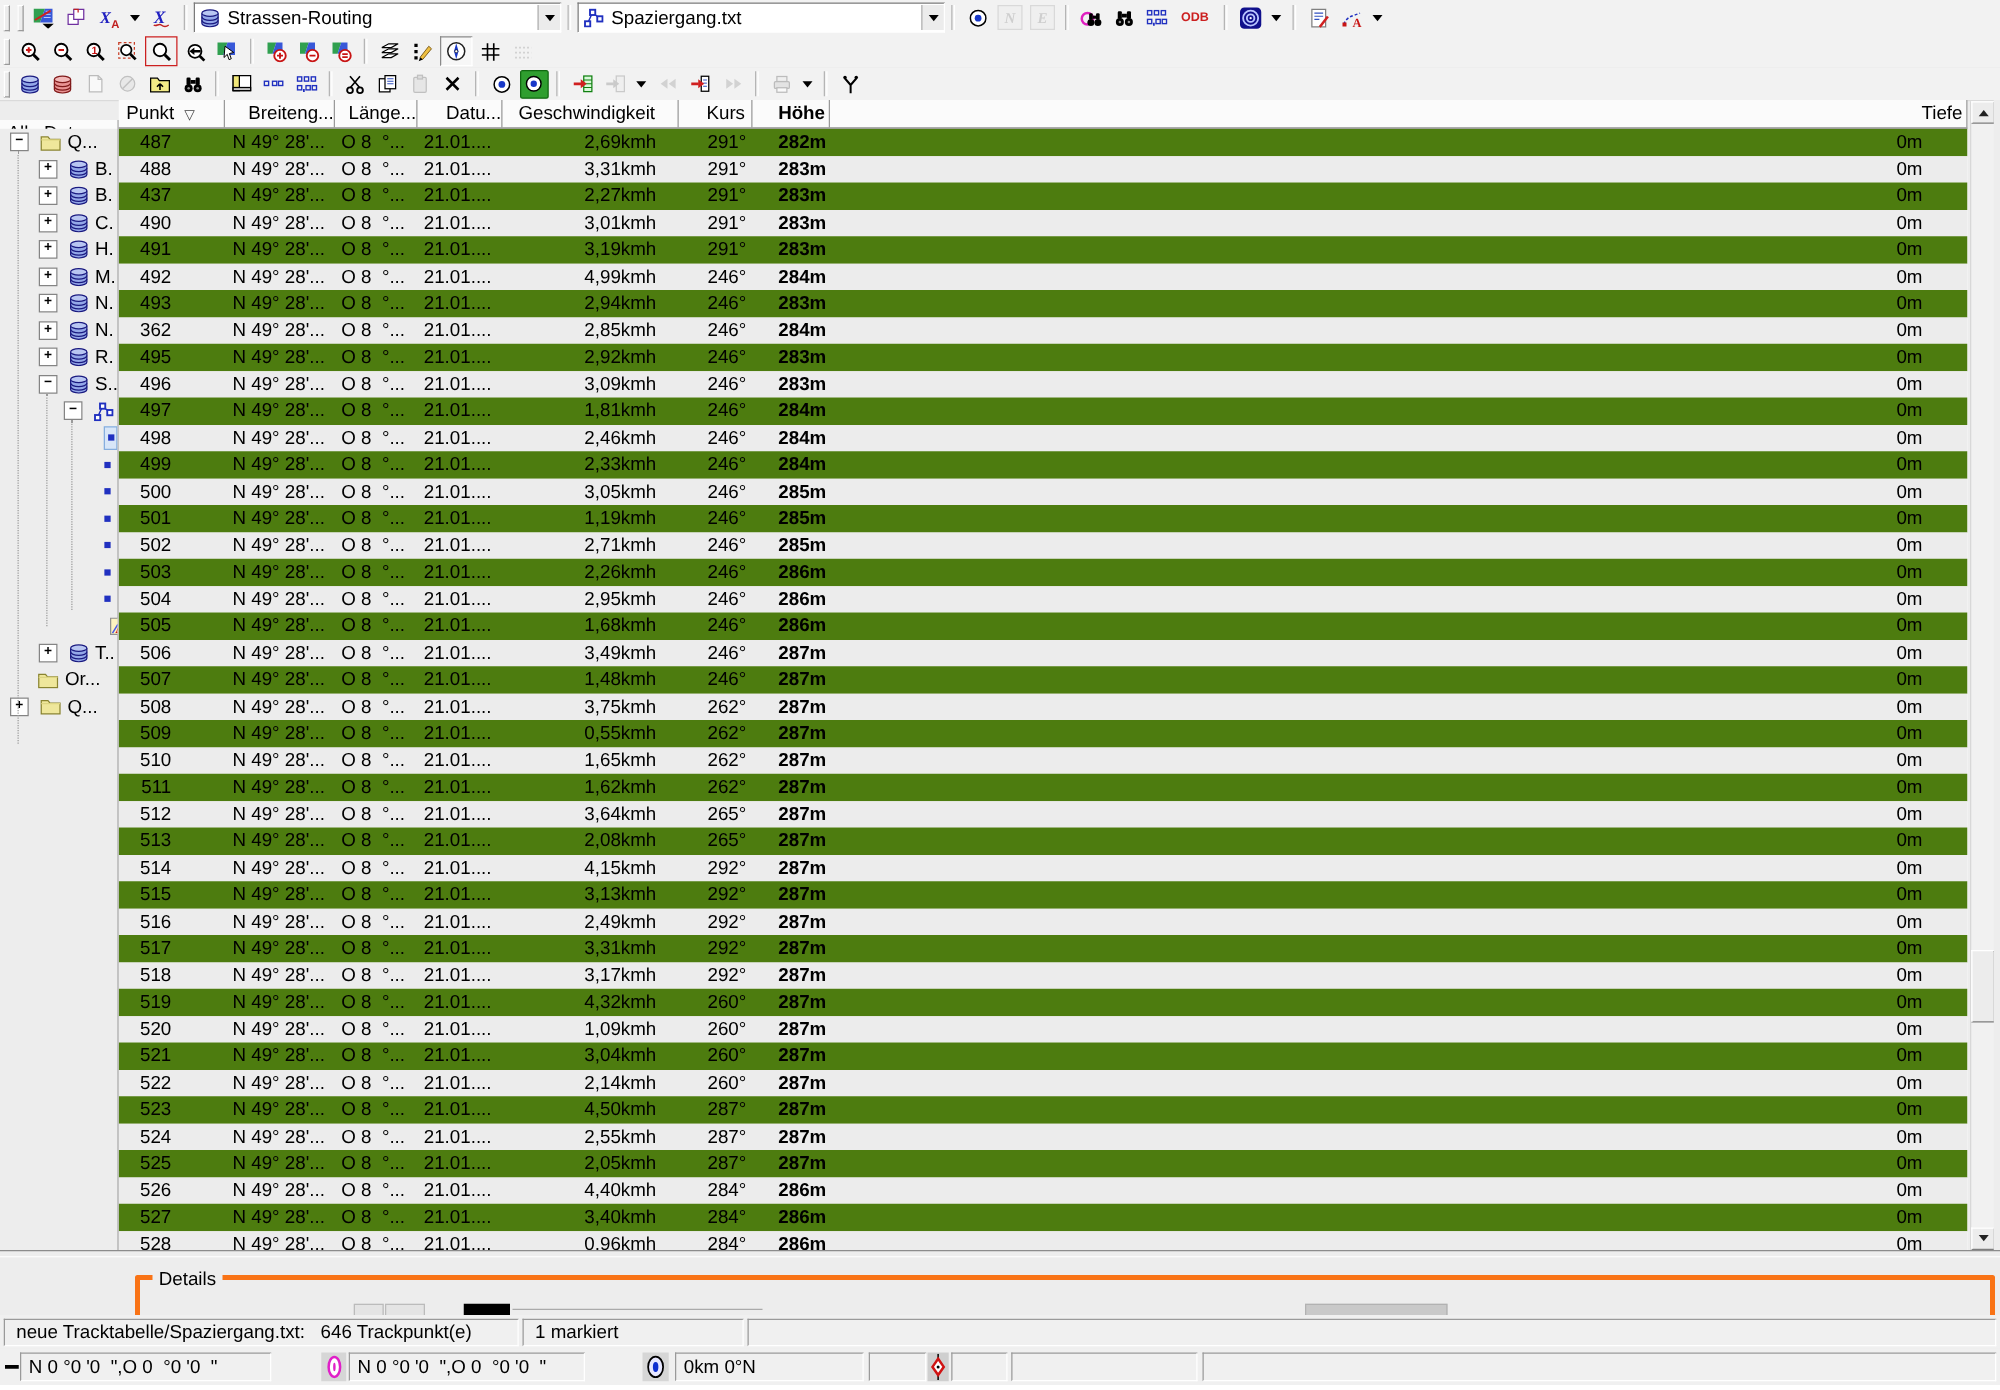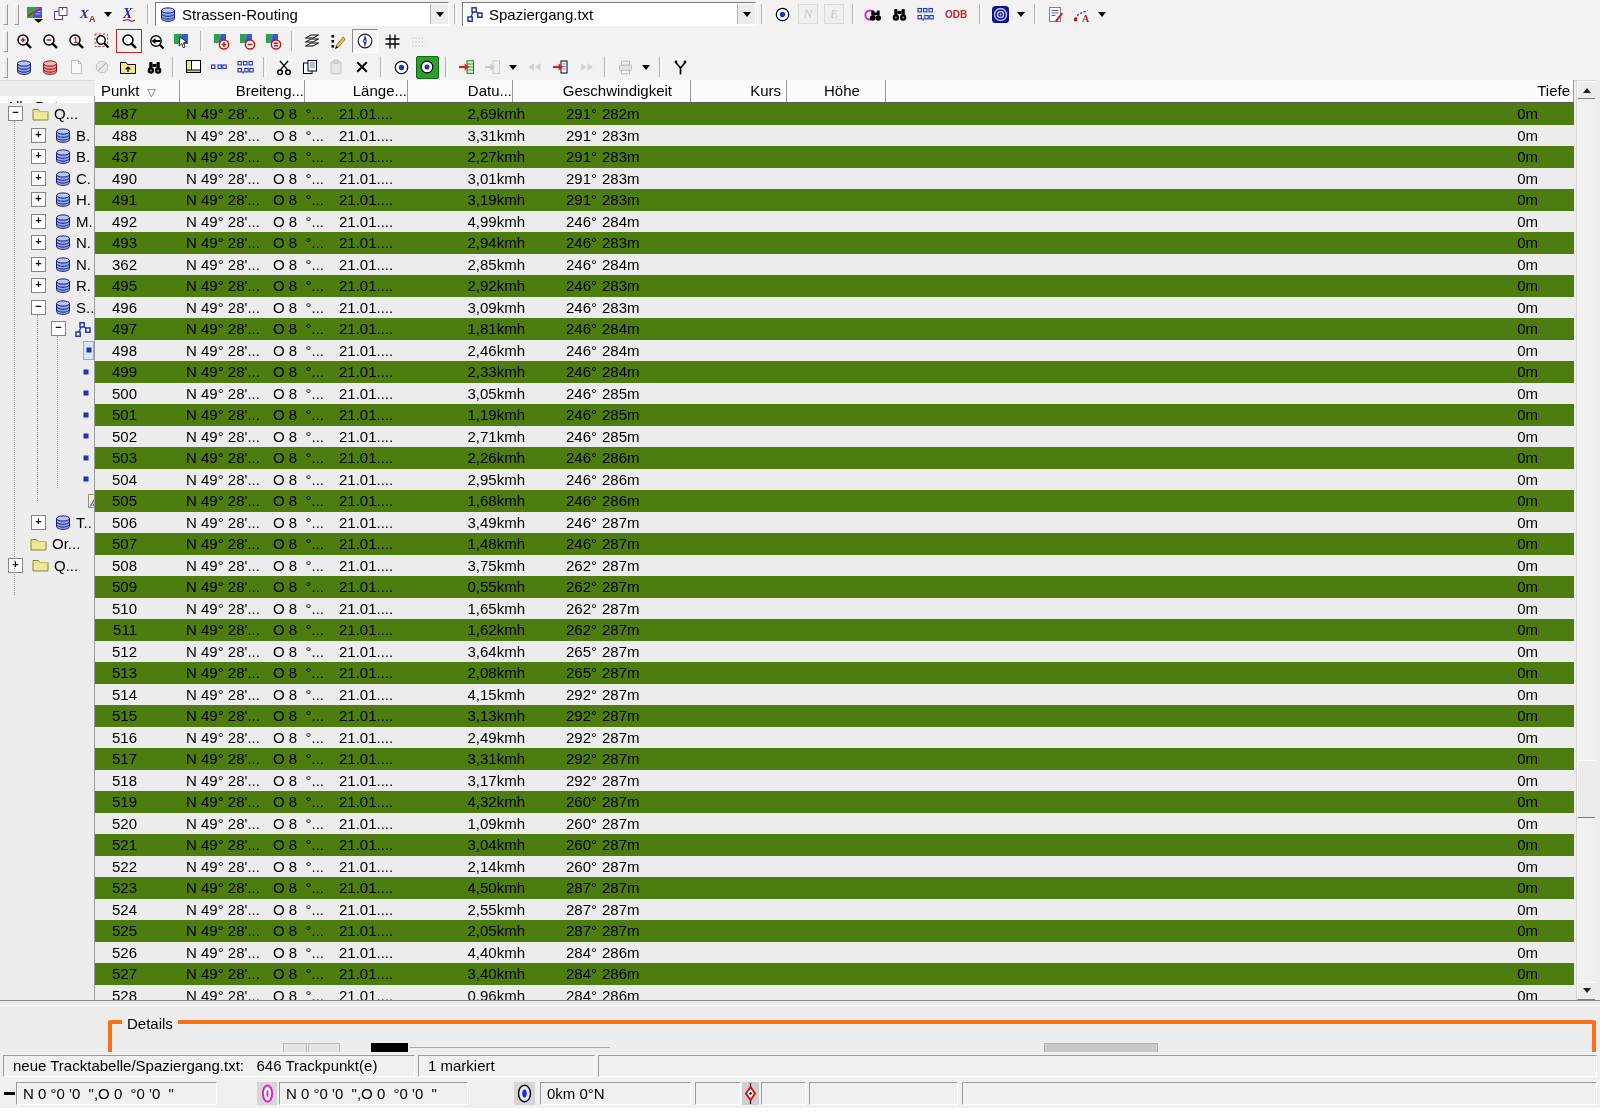--- a/index.html
+++ b/index.html
@@ -24,36 +24,36 @@
          display:flex;align-items:center;justify-content:center;}
   .glyphbtn{font-weight:bold;font-size:10px;color:#cc2020;letter-spacing:0;}
   .disletter{width:18px;height:18px;border:1px solid #c6c6c6;color:#b2b2b2;background:#eee;
          font:italic bold 12px "Liberation Serif",serif;display:inline-flex;align-items:center;justify-content:center;}
   .greenwrap{width:21px;height:21px;background:#2f9e2f;border:1px solid #116911;border-radius:2px;
          display:inline-flex;align-items:center;justify-content:center;}
   
   .treehdr{position:absolute;left:0;top:96px;width:95px;height:23px;background:#fbfbfb;box-sizing:border-box;
           border-bottom:1px solid #5c5c5c;border-right:1px solid #9a9a9a;font-size:15px;line-height:22px;padding-left:6px;}
   .thead{position:absolute;left:95px;top:80px;width:1479px;height:23px;background:#fbfbfb;display:flex;
-         box-sizing:border-box;border-bottom:1px solid #5c5c5c;font-size:15px;line-height:22px;gap:37px;}
+         box-sizing:border-box;border-bottom:1px solid #5c5c5c;font-size:15px;line-height:22px;}
   .hc{box-sizing:border-box;border-right:1px solid #9a9a9a;height:100%;white-space:pre;text-align:right;}
   .hc.nob{border-right:none;}
   .sortg{font-size:11px;color:#444;margin-left:8px;}
   
   .tbody{position:absolute;left:95px;top:103px;width:1479px;height:897px;overflow:hidden;background:#fbfbfb;}
   .trow{display:flex;height:21.5px;line-height:21.5px;font-size:15px;background:#4d7c0f;}
   .trow.alt{background:#ececec;}
   .tc{box-sizing:border-box;white-space:pre;flex:none;}
   .w-punkt{width:85px;text-align:right;padding-right:43px;}
   .w-breite{width:88px;padding-left:6px;}
   .w-laenge{width:66px;padding-left:5px;}
   .w-datum{width:68px;padding-left:5px;}
   .w-geschw{width:141px;text-align:right;padding-right:18px;}
   .w-kurs{width:59px;text-align:right;padding-right:5px;}
-  .w-hoehe{width:62px;text-align:left;padding-right:3px;}
+  .w-hoehe{width:62px;text-align:right;padding-right:3px;font-weight:bold;}
   .w-fill{flex:1 1 auto;}
   .w-tiefe{width:92px;text-align:right;padding-right:36px;}
   .hc.w-punkt{text-align:left;padding:0 0 0 6px;}
   .hc.w-breite,.hc.w-laenge,.hc.w-datum{padding-left:6px;}
   .hc.w-tiefe{padding-right:3px;}
   
   .tree{position:absolute;left:0;top:103px;width:95px;height:897px;background:#ededed;box-sizing:border-box;
         border-right:1px solid #9a9a9a;overflow:hidden;}
   .ti{display:flex;align-items:center;height:21.5px;white-space:nowrap;}
   .exp{width:13px;height:13px;flex:none;background:#fff;border:1px solid #848484;color:#000;

